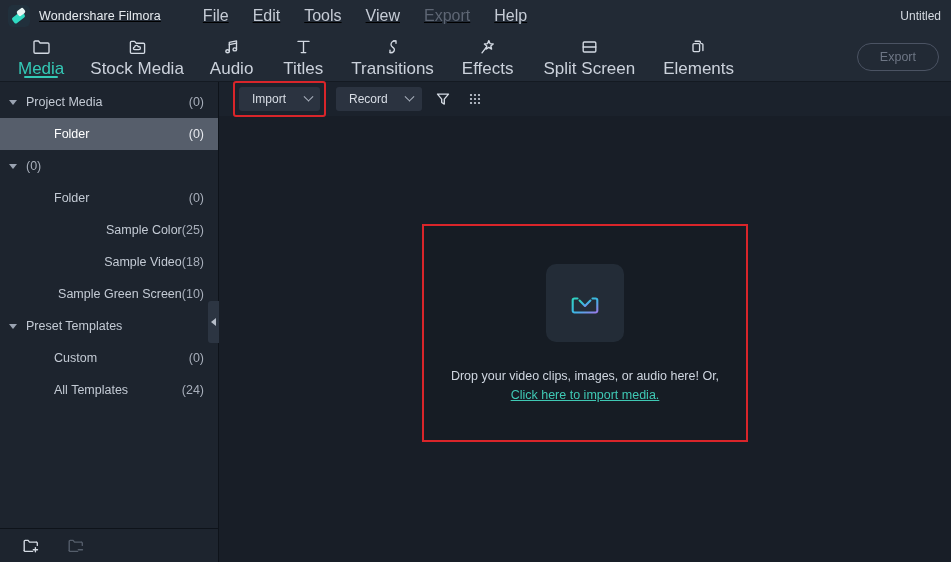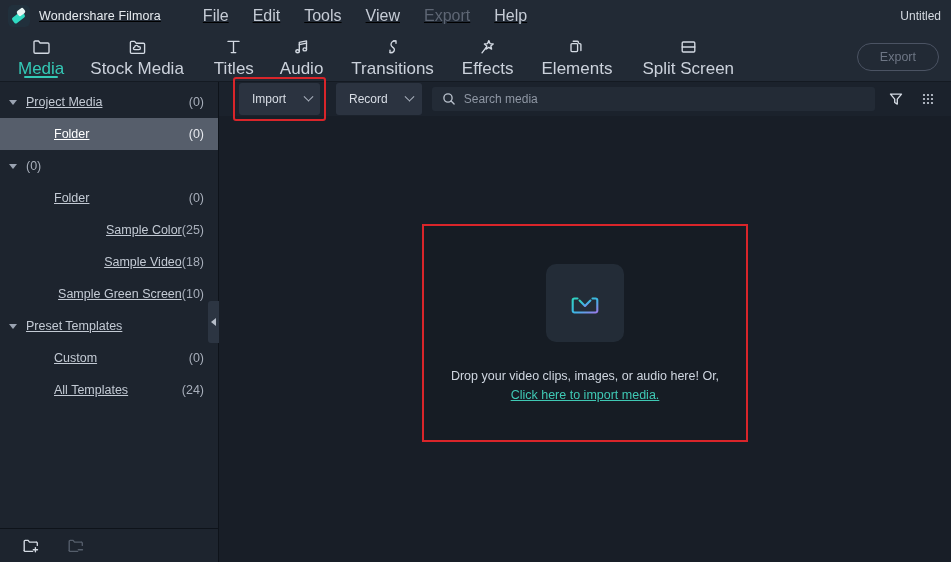--- a/index.html
+++ b/index.html
@@ -90,21 +90,21 @@
   }
   .node.selected { background: #565e6b; }
   .node .caret {
     width: 26px; flex: 0 0 26px; display: flex; align-items: center; justify-content: center;
   }
   .caret-glyph {
     width: 0; height: 0;
     border-left: 4.5px solid transparent; border-right: 4.5px solid transparent;
     border-top: 5px solid #9aa3b1;
   }
-  .node .nlabel { font-size: 12.5px; color: #c3cad4; flex: 1 1 auto; white-space: nowrap; text-decoration: underline; }
+  .node .nlabel { font-size: 12.5px; color: #c3cad4; flex: 1 1 auto; white-space: nowrap; }
   .node.selected .nlabel { color: #ffffff; }
   .node .ncount { font-size: 12.5px; color: #a7aeba; white-space: nowrap; }
   .node.selected .ncount { color: #e6e9ee; }
   .node.lvl1 .nlabel { padding-left: 12px; text-align: right; }
   .node.lvl2 .nlabel { padding-left: 28px; }
 
   .sidebar-footer {
     height: 34px; flex: 0 0 34px; background: #1d242e;
     border-top: 1px solid #0e131a;
     display: flex; align-items: center; gap: 26px; padding-left: 22px;
@@ -132,21 +132,21 @@
   .toolbar {
     height: 34px; flex: 0 0 34px; display: flex; align-items: center;
     padding: 0 12px 0 14px; gap: 10px; position: relative;
     background: #1b222c;
   }
   .import-wrap {
     position: relative; padding: 4px;
     border: 2px solid #d9252a; border-radius: 3px;
   }
   .btn-split {
-    display: flex; align-items: center; height: 32px;
+    display: flex; align-items: center; height: 24px;
     background: #2b3340; border-radius: 3px; cursor: default;
   }
   .btn-split .btxt { font-size: 12px; color: #d8dde5; padding: 0 10px 0 13px; white-space: nowrap; }
   .btn-split .bcar {
     width: 24px; display: flex; align-items: center; justify-content: center;
   }
   .chev {
     width: 7px; height: 7px; border-right: 1.4px solid #aeb6c2; border-bottom: 1.4px solid #aeb6c2;
     transform: rotate(45deg) translate(-2px,-2px);
   }
@@ -226,80 +226,80 @@
     <div class="tab" style="margin-left:14px">
       <div class="ico">
         <svg width="19" height="17" viewBox="0 0 19 17">
           <path class="stroke" d="M2.4 14.2V4.4c0-.6.5-1.1 1.1-1.1h3.1l1.5 1.9h7.4c.6 0 1.1.5 1.1 1.1v7.9c0 .6-.5 1.1-1.1 1.1H3.5c-.6 0-1.1-.5-1.1-1.1z"></path>
           <path class="stroke" d="M6.6 11.6c-.7 0-1.2-.6-1.2-1.3 0-.6.5-1.2 1.2-1.2.1-1 .9-1.7 1.9-1.7.9 0 1.6.6 1.8 1.4.2-.1.4-.2.7-.2.8 0 1.4.6 1.4 1.4 0 .9-.6 1.6-1.5 1.6z"></path>
         </svg>
       </div>
       <div class="lbl">Stock Media</div>
     </div>
 
-    <div class="tab" style="margin-left:18px">
-      <div class="ico">
-        <svg width="19" height="17" viewBox="0 0 19 17">
-          <path class="stroke" d="M4 3.4h11M9.5 3.4v11.2M7.2 14.6h4.6"></path>
-        </svg>
-      </div>
-      <div class="lbl">Titles</div>
-    </div>
-
     <div class="tab" style="margin-left:14px">
       <div class="ico">
         <svg width="19" height="17" viewBox="0 0 19 17">
           <path class="stroke" d="M7.3 13V4.3l7.2-1.4V11"></path>
           <ellipse class="stroke" cx="5.6" cy="13.2" rx="1.8" ry="1.5"></ellipse>
           <ellipse class="stroke" cx="12.8" cy="11.4" rx="1.8" ry="1.5"></ellipse>
           <path class="stroke" d="M7.3 6.6l7.2-1.4"></path>
         </svg>
       </div>
       <div class="lbl">Audio</div>
     </div>
 
+    <div class="tab" style="margin-left:18px">
+      <div class="ico">
+        <svg width="19" height="17" viewBox="0 0 19 17">
+          <path class="stroke" d="M4 3.4h11M9.5 3.4v11.2M7.2 14.6h4.6"></path>
+        </svg>
+      </div>
+      <div class="lbl">Titles</div>
+    </div>
+
     <div class="tab" style="margin-left:16px">
       <div class="ico">
         <svg width="19" height="17" viewBox="0 0 19 17">
           <path class="stroke" d="M12.6 2.8c-3.6 0-4.6 2.1-4.6 4 0 2.4 3.4 2.6 3.4 4.6 0 1.7-1.6 3.2-4.4 3.2"></path>
           <path class="stroke" d="M10.4 2.8h2.6v2.5M9.4 14.6H7v-2.5"></path>
         </svg>
       </div>
       <div class="lbl">Transitions</div>
     </div>
 
     <div class="tab" style="margin-left:16px">
       <div class="ico">
         <svg width="19" height="17" viewBox="0 0 19 17">
           <path class="stroke" d="M10.8 2.6l1.2 3 3.2.3-2.4 2.1.8 3.1-2.8-1.7-2.8 1.7.8-3.1L6.4 5.9l3.2-.3z"></path>
           <path class="stroke" d="M8.2 9.4L4 14.8"></path>
         </svg>
       </div>
       <div class="lbl">Effects</div>
+    </div>
+
+    <div class="tab" style="margin-left:18px">
+      <div class="ico">
+        <svg width="19" height="17" viewBox="0 0 19 17">
+          <rect class="stroke" x="3.2" y="4" width="12.6" height="10" rx="1.1"></rect>
+          <path class="stroke" d="M3.2 9h12.6"></path>
+        </svg>
+      </div>
+      <div class="lbl">Split Screen</div>
     </div>
 
     <div class="tab" style="margin-left:16px">
       <div class="ico">
         <svg width="19" height="17" viewBox="0 0 19 17">
           <path class="stroke" d="M6.2 3.2h4.2c.6 0 1 .4 1 1v.9"></path>
           <rect class="stroke" x="4" y="5.6" width="6.6" height="8" rx="1"></rect>
           <path class="stroke" d="M12.3 5.6h.6c.6 0 1 .4 1 1v6"></path>
         </svg>
       </div>
       <div class="lbl">Elements</div>
-    </div>
-
-    <div class="tab" style="margin-left:18px">
-      <div class="ico">
-        <svg width="19" height="17" viewBox="0 0 19 17">
-          <rect class="stroke" x="3.2" y="4" width="12.6" height="10" rx="1.1"></rect>
-          <path class="stroke" d="M3.2 9h12.6"></path>
-        </svg>
-      </div>
-      <div class="lbl">Split Screen</div>
     </div>
 
     <div class="export-btn">Export</div>
   </div>
 
   <div class="body">
 
     <div class="sidebar">
       <div class="tree">
 
@@ -405,29 +405,20 @@
           </div>
         </div>
 
         <div class="btn-split">
           <div class="btxt">Record</div>
           <div class="bcar">
             <div class="chev"></div>
           </div>
         </div>
 
-        <div class="search">
-          <span>
-            <svg width="14" height="14" viewBox="0 0 14 14">
-              <circle class="stroke" cx="6" cy="6" r="4.1" style="stroke:#b8c0cb"></circle>
-              <path class="stroke" d="M9.1 9.1l3 3" style="stroke:#b8c0cb"></path>
-            </svg>
-          </span>
-          <input type="text" value="" placeholder="Search media" style="">
-        </div>
 
         <div class="tb-ico">
           <svg width="16" height="16" viewBox="0 0 16 16">
             <path class="stroke" d="M2.5 3.1h11l-4.2 5v5l-2.6-1.6V8.1z"></path>
           </svg>
         </div>
         <div class="tb-ico">
           <svg width="16" height="16" viewBox="0 0 16 16" fill="#cdd4de">
             <circle cx="4" cy="4" r="1.1"></circle>
               <circle cx="8" cy="4" r="1.1"></circle>

